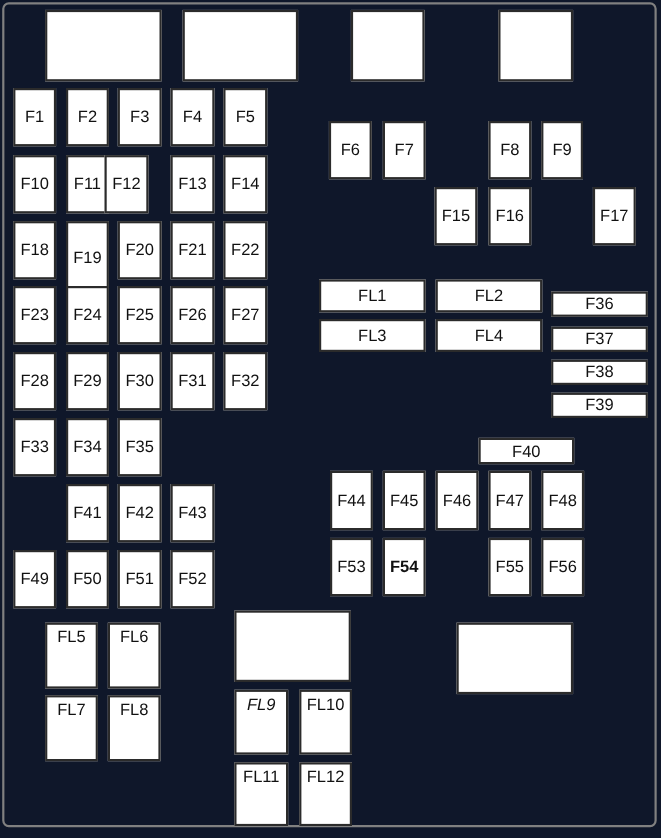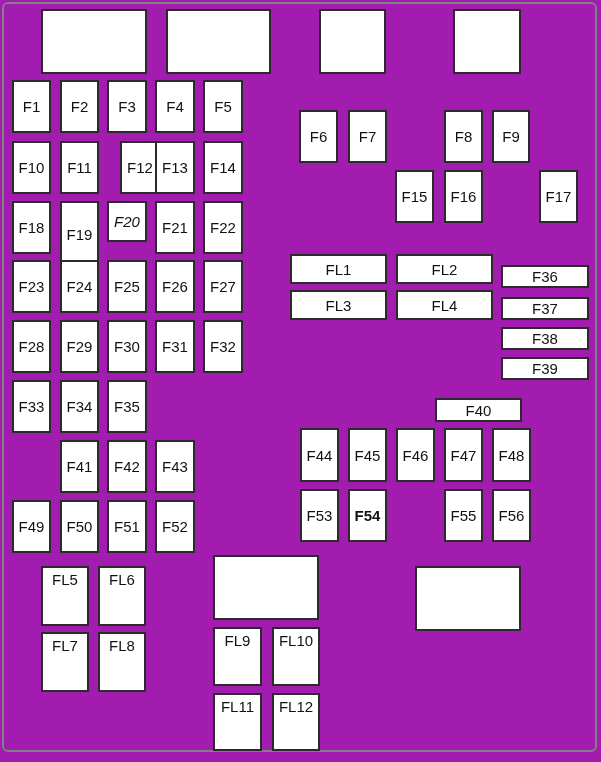--- a/index.html
+++ b/index.html
@@ -31,49 +31,49 @@
     white-space:nowrap;
   }
   .top-label {
     align-items:flex-start;
     padding-top:4px;
   }
 </style>
 </head>
 <body>
 
-<div id="stage" style="background: #a21caf;">
+<div id="stage" style="background: #0f172a;">
   <div id="outline" style="left: 2px; top: 2px; width: 595px; height: 750px;"></div>
   <div id="boxes">
       <div class="box" style="left: 41px; top: 9px; width: 106px; height: 65px;"></div>
       <div class="box" style="left: 166px; top: 9px; width: 105px; height: 65px;"></div>
       <div class="box" style="left: 319px; top: 9px; width: 67px; height: 65px;"></div>
       <div class="box" style="left: 453px; top: 9px; width: 68px; height: 65px;"></div>
       <div class="box" style="left: 213px; top: 555px; width: 106px; height: 65px;"></div>
       <div class="box" style="left: 415px; top: 566px; width: 106px; height: 65px;"></div>
       <div class="box" style="left: 12px; top: 80px; width: 39px; height: 53px;">F1</div>
       <div class="box" style="left: 60px; top: 80px; width: 39px; height: 53px;">F2</div>
       <div class="box" style="left: 107px; top: 80px; width: 40px; height: 53px;">F3</div>
       <div class="box" style="left: 155px; top: 80px; width: 40px; height: 53px;">F4</div>
       <div class="box" style="left: 203px; top: 80px; width: 40px; height: 53px;">F5</div>
       <div class="box" style="left: 299px; top: 110px; width: 39px; height: 53px;">F6</div>
       <div class="box" style="left: 348px; top: 110px; width: 39px; height: 53px;">F7</div>
       <div class="box" style="left: 444px; top: 110px; width: 39px; height: 53px;">F8</div>
       <div class="box" style="left: 492px; top: 110px; width: 38px; height: 53px;">F9</div>
       <div class="box" style="left: 12px; top: 141px; width: 39px; height: 53px;">F10</div>
       <div class="box" style="left: 60px; top: 141px; width: 39px; height: 53px;">F11</div>
-      <div class="box" style="left: 120px; top: 141px; width: 40px; height: 53px;">F12</div>
+      <div class="box" style="left: 95px; top: 141px; width: 40px; height: 53px;">F12</div>
       <div class="box" style="left: 155px; top: 141px; width: 40px; height: 53px;">F13</div>
       <div class="box" style="left: 203px; top: 141px; width: 40px; height: 53px;">F14</div>
       <div class="box" style="left: 395px; top: 170px; width: 39px; height: 53px;">F15</div>
       <div class="box" style="left: 444px; top: 170px; width: 39px; height: 53px;">F16</div>
       <div class="box" style="left: 539px; top: 170px; width: 39px; height: 53px;">F17</div>
       <div class="box" style="left: 12px; top: 201px; width: 39px; height: 53px;">F18</div>
       <div class="box" style="left: 60px; top: 201px; width: 39px; height: 66px;">F19</div>
-      <div class="box" style="left: 107px; top: 201px; width: 40px; height: 41px; font-style: italic;">F20</div>
+      <div class="box" style="left: 107px; top: 201px; width: 40px; height: 53px;">F20</div>
       <div class="box" style="left: 155px; top: 201px; width: 40px; height: 53px;">F21</div>
       <div class="box" style="left: 203px; top: 201px; width: 40px; height: 53px;">F22</div>
       <div class="box" style="left: 12px; top: 260px; width: 39px; height: 53px;">F23</div>
       <div class="box" style="left: 60px; top: 260px; width: 39px; height: 53px;">F24</div>
       <div class="box" style="left: 107px; top: 260px; width: 40px; height: 53px;">F25</div>
       <div class="box" style="left: 155px; top: 260px; width: 40px; height: 53px;">F26</div>
       <div class="box" style="left: 203px; top: 260px; width: 40px; height: 53px;">F27</div>
       <div class="box" style="left: 12px; top: 320px; width: 39px; height: 53px;">F28</div>
       <div class="box" style="left: 60px; top: 320px; width: 39px; height: 53px;">F29</div>
       <div class="box" style="left: 107px; top: 320px; width: 40px; height: 53px;">F30</div>
@@ -104,18 +104,18 @@
       <div class="box" style="left: 107px; top: 500px; width: 40px; height: 53px;">F51</div>
       <div class="box" style="left: 155px; top: 500px; width: 40px; height: 53px;">F52</div>
       <div class="box" style="left: 300px; top: 489px; width: 39px; height: 53px; text-align: center;">F53</div>
       <div class="box" style="left: 348px; top: 489px; width: 39px; height: 53px; font-weight: bold;">F54</div>
       <div class="box" style="left: 444px; top: 489px; width: 39px; height: 53px;">F55</div>
       <div class="box" style="left: 492px; top: 489px; width: 39px; height: 53px;">F56</div>
       <div class="box top-label" style="left: 41px; top: 566px; width: 48px; height: 60px;">FL5</div>
       <div class="box top-label" style="left: 98px; top: 566px; width: 48px; height: 60px;">FL6</div>
       <div class="box top-label" style="left: 41px; top: 632px; width: 48px; height: 60px;">FL7</div>
       <div class="box top-label" style="left: 98px; top: 632px; width: 48px; height: 60px;">FL8</div>
-      <div class="box top-label" style="left: 213px; top: 627px; width: 49px; height: 59px;">FL9</div>
+      <div class="box top-label" style="left: 213px; top: 627px; width: 49px; height: 59px; font-style: italic;">FL9</div>
       <div class="box top-label" style="left: 272px; top: 627px; width: 48px; height: 59px;">FL10</div>
       <div class="box top-label" style="left: 213px; top: 693px; width: 49px; height: 58px;">FL11</div>
       <div class="box top-label" style="left: 272px; top: 693px; width: 48px; height: 58px;">FL12</div>
     </div>
 </div>
 
 </body></html>

